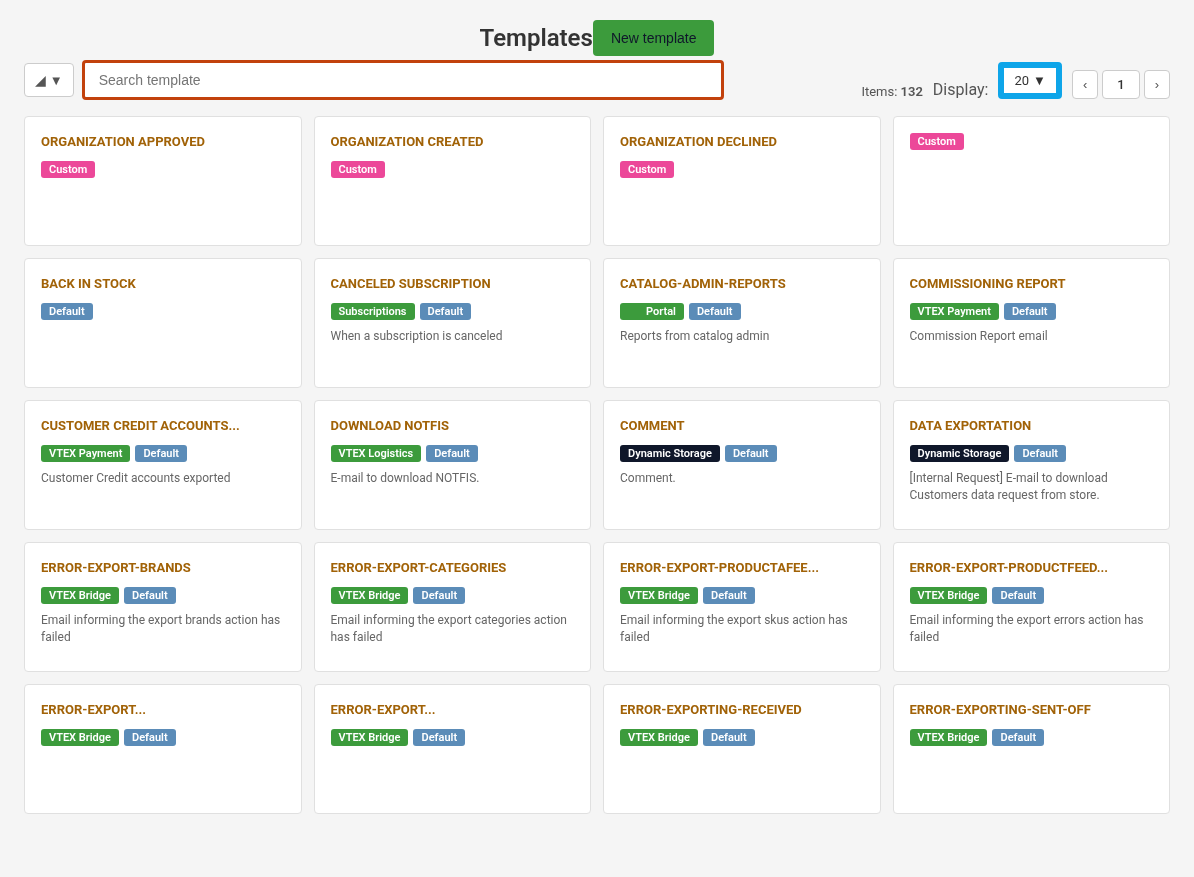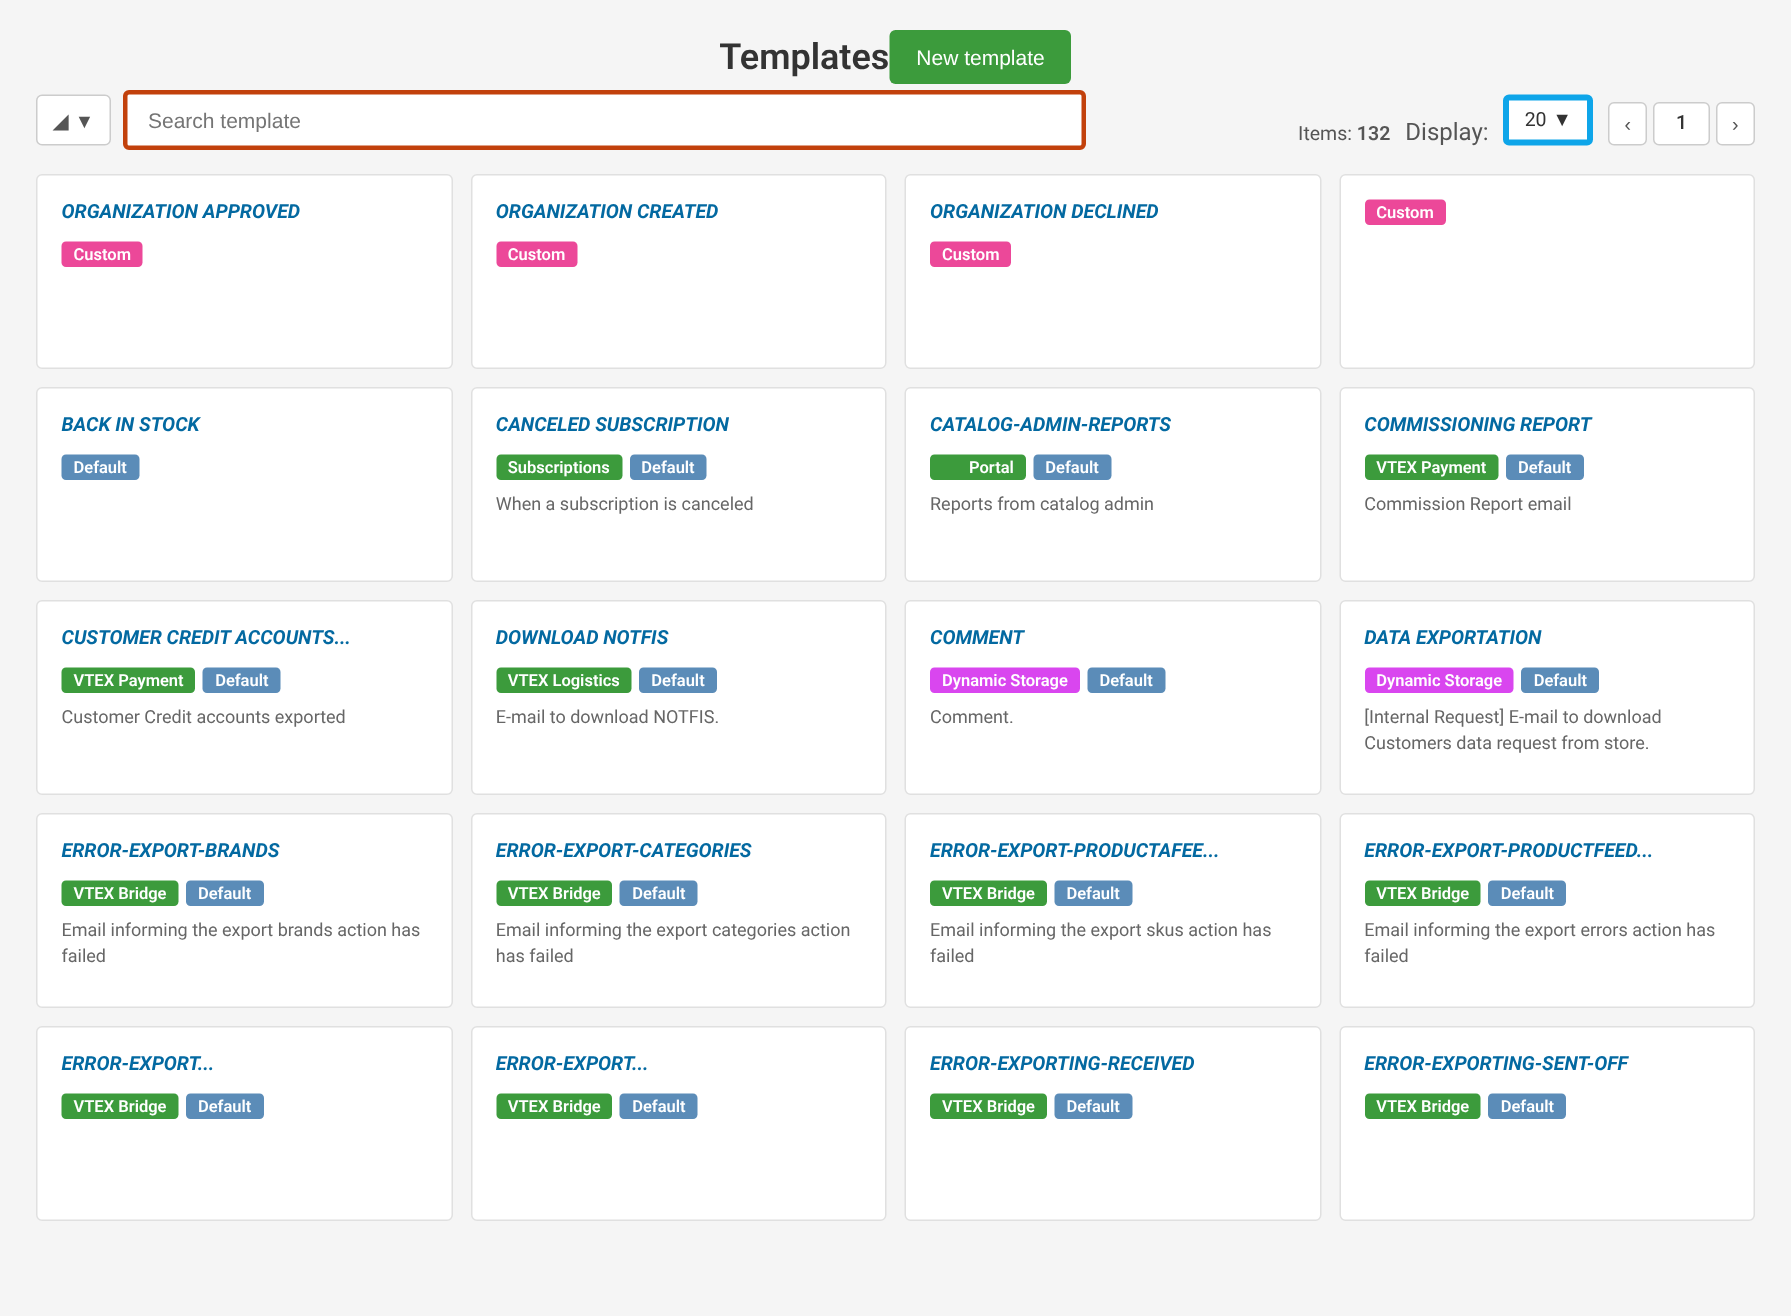--- a/index.html
+++ b/index.html
@@ -19,21 +19,21 @@
       align-items: center;
       margin-bottom: 4px;
     }
     .page-title {
       font-size: 24px;
       font-weight: 600;
       color: #333;
     }
     .new-template-btn {
       background: #3c9b3c;
-      color: #ffffff;
+      color: #0f172a;
       border: none;
       border-radius: 4px;
       padding: 10px 18px;
       font-size: 14px;
       font-weight: 500;
       cursor: pointer;
     }
 
     .toolbar {
       display: flex;
@@ -77,21 +77,21 @@
       gap: 10px;
     }
     .items-info { color: #555; font-size: 13px; }
     .items-count { font-weight: 600; }
     .display-label { color: #555; font-size: 16px; }
     .display-select {
       display: flex;
       align-items: center;
       gap: 4px;
       background: #fff;
-      border: 4px solid #0ea5e9;
+      border: 6px solid #0ea5e9;
       border-radius: 4px;
       padding: 5px 10px;
       cursor: pointer;
       font-size: 13px;
     }
     .page-nav {
       display: flex;
       align-items: center;
       gap: 4px;
     }
@@ -122,25 +122,24 @@
       background: #fff;
       border: 1px solid #e0e0e0;
       border-radius: 4px;
       padding: 16px;
       min-height: 130px;
       cursor: pointer;
     }
     .card-title {
       font-size: 13px;
       font-weight: 700;
-      color: #0369a1;
+      color: #a16207;
       text-transform: uppercase;
       margin-bottom: 10px;
       line-height: 1.4;
-      font-style: italic;
     }
     .card-tags {
       display: flex;
       flex-wrap: wrap;
       gap: 5px;
       margin-bottom: 8px;
     }
     .tag {
       display: inline-block;
       border-radius: 3px;
@@ -148,21 +147,21 @@
       font-size: 11px;
       font-weight: 600;
       color: #fff;
     }
     .tag-custom { background: #ec4899; }
     .tag-default { background: #5b8cb8; }
     .tag-subscriptions { background: #3c9b3c; }
     .tag-portal { background: #3c9b3c; padding-left: 26px; }
     .tag-vtex-payment { background: #3c9b3c; }
     .tag-vtex-logistics { background: #3c9b3c; }
-    .tag-dynamic-storage { background: #d946ef; }
+    .tag-dynamic-storage { background: #0f172a; }
     .tag-vtex-bridge { background: #3c9b3c; }
 
     .card-description {
       font-size: 12px;
       color: #666;
       line-height: 1.4;
     }
   </style>
 </head>
 <body>

